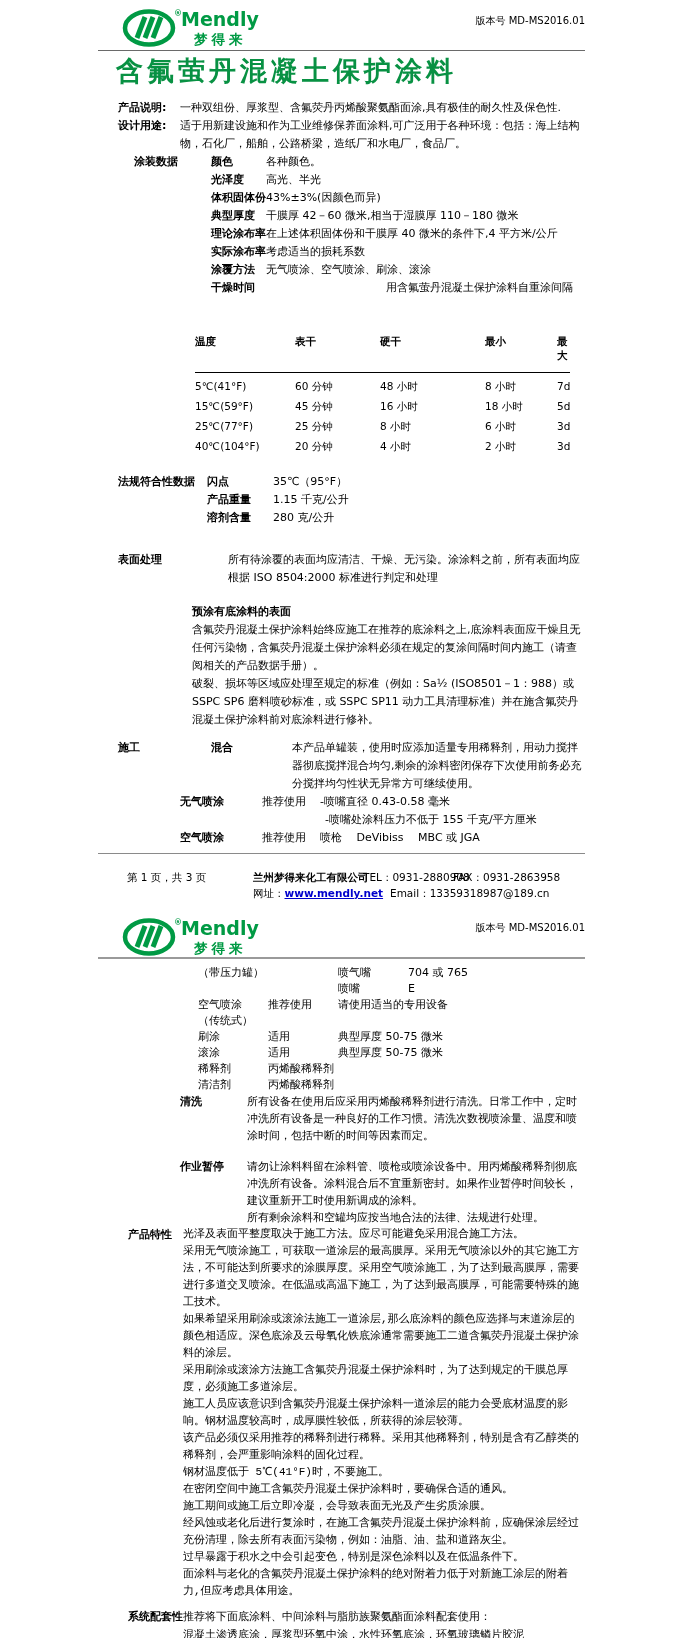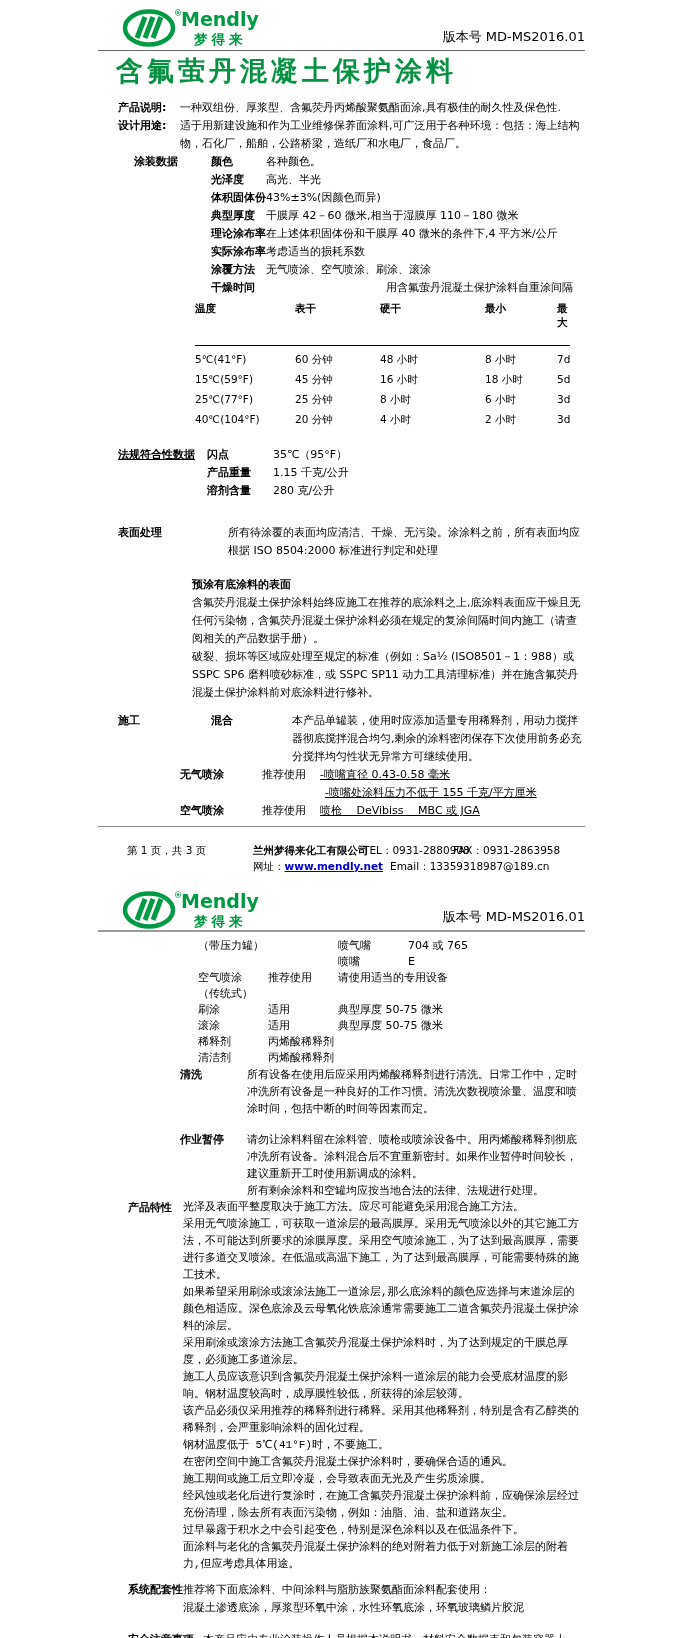--- a/index.html
+++ b/index.html
@@ -3,43 +3,43 @@
 <meta charset="utf-8">
 <style>
   html,body{margin:0;padding:0;}
   body{
     width:687px;height:1638px;background:#ffffff;overflow:hidden;
     font-family:"DejaVu Sans","Liberation Sans",sans-serif;
     color:#000;font-size:11px;line-height:18px;
   }
   .page{position:relative;padding:0 102px 0 98px;box-sizing:border-box;}
   .bold{font-weight:700;}
-  .nowrap{white-space:nowrap;text-decoration:underline;}
+  .nowrap{white-space:nowrap;}
 
   
   .doc-header{position:relative;height:50px;border-bottom:1.5px solid #6a6a6a;}
   .doc-header.second{height:48px;border-bottom:2px solid #9a9a9a;margin-top:8px;}
   .logo{position:absolute;left:24px;top:7px;}
-  .version{position:absolute;right:0;bottom:4px;font-size:13px;}
+  .version{position:absolute;right:0;bottom:20px;font-size:10px;}
 
   
   .doc-title{margin:4px 0 0 18px;font-size:27px;line-height:32px;font-weight:700;
     color:#089143;letter-spacing:4px;}
 
   
   .row{margin-left:20px;display:grid;grid-template-columns:62px 1fr;}
   .intro-block{margin-top:12px;}
   .coat-grid{margin-left:36px;display:grid;grid-template-columns:77px 55px 1fr;}
   .c-val{white-space:nowrap;}
   .c-note{padding-left:120px;}
 
   
   .dry-table{margin:4px 0 0 97px;display:grid;width:372px;
     grid-template-columns:100px 85px 105px 72px 1fr;row-gap:3px;font-size:10.5px;line-height:14px;}
-  .dry-table .th{font-weight:700;padding-bottom:16px;border-bottom:1.5px solid #000;}
+  .dry-table .th{font-weight:700;padding-bottom:10px;border-bottom:1.5px solid #000;margin-top:33px;}
   .dry-table .td{padding-top:3px;white-space:nowrap;}
 
   .reg-grid{margin:20px 0 0 20px;display:grid;grid-template-columns:89px 66px 1fr;}
 
   .surface-row{margin:24px 0 0 20px;display:grid;grid-template-columns:74px 1fr;gap:36px;}
   .precoat{margin:16px 0 0 94px;width:392px;}
 
   .app-grid{margin:10px 0 0 20px;display:grid;grid-template-columns:62px 50px 1fr;gap:31px;}
   .spray-grid{margin-left:20px;display:grid;grid-template-columns:62px 82px 58px 1fr;}
   .spray-grid .ind{padding-left:5px;}

